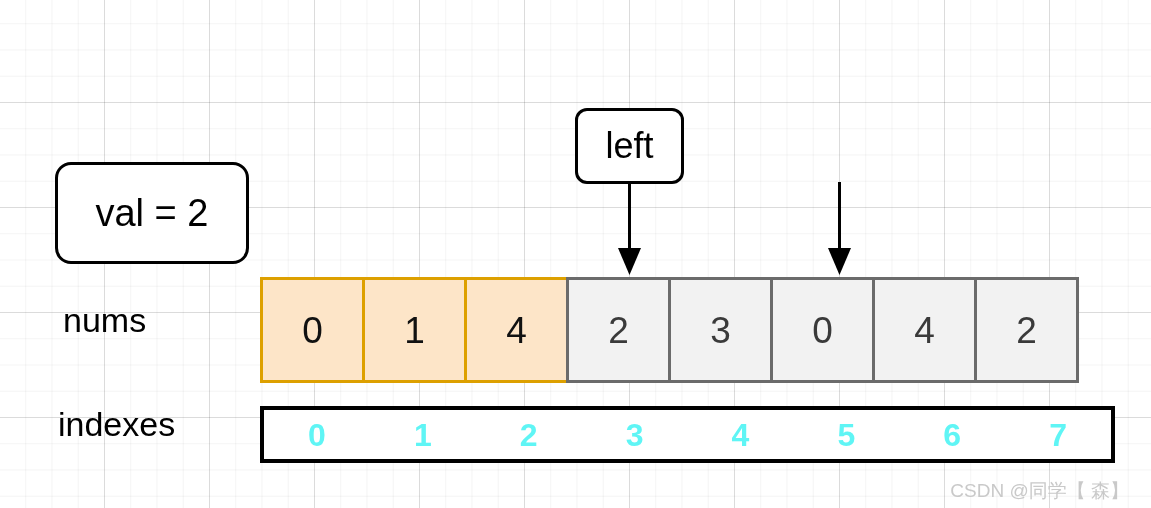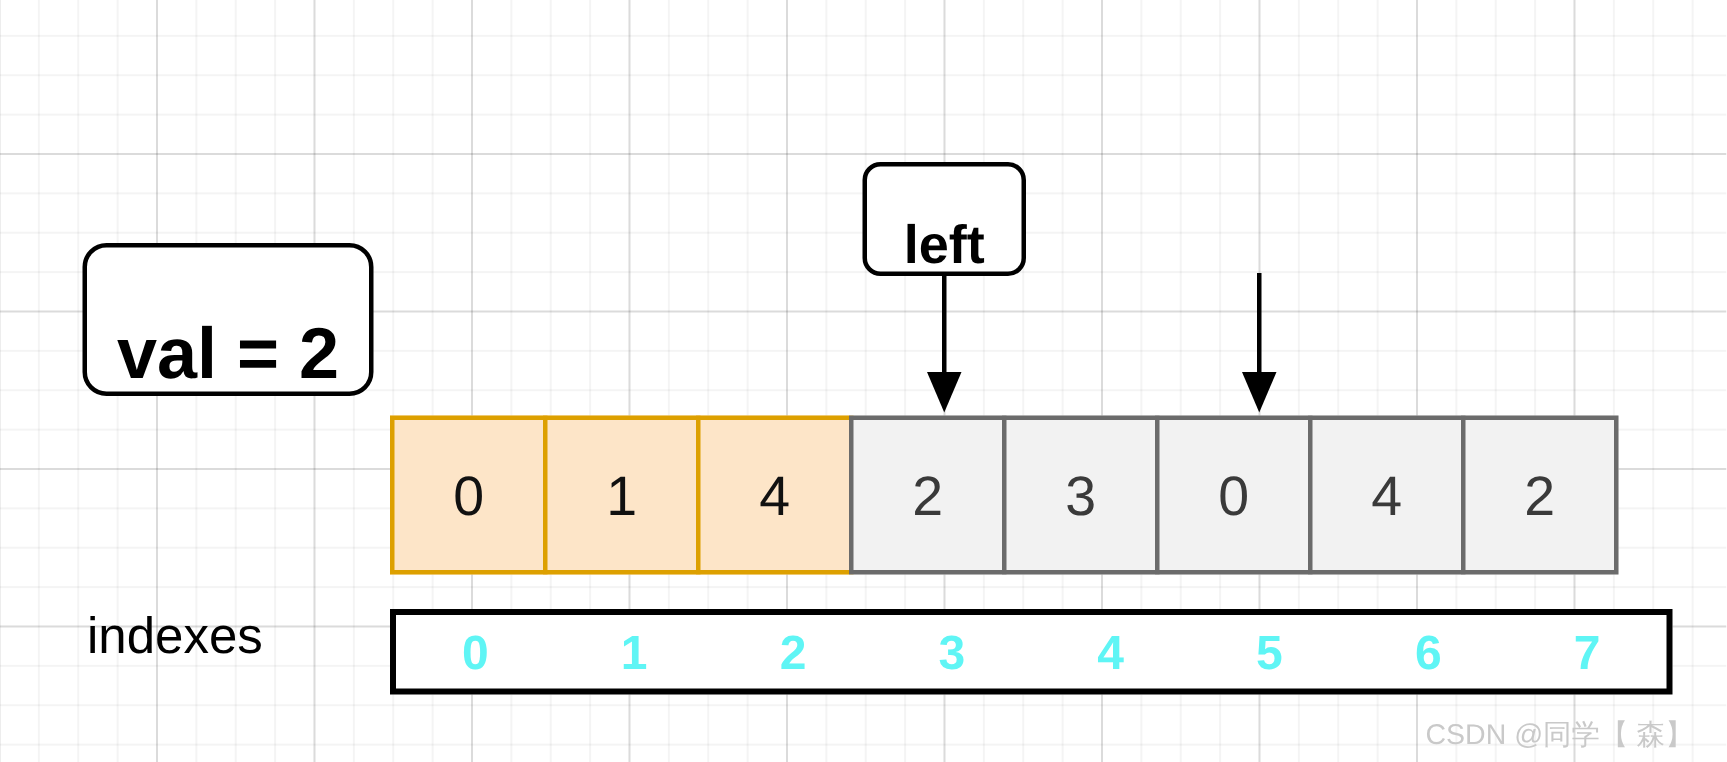--- a/index.html
+++ b/index.html
@@ -29,34 +29,33 @@
   }
 
   
   .callout {
     position: absolute;
     box-sizing: border-box;
     background: #ffffff;
     border: 3px solid #000000;
     border-radius: 12px;
     display: flex;
-    align-items: flex-end;
+    align-items: center;
     justify-content: center;
     color: #000000;
     font-family: "Liberation Sans", sans-serif;
     line-height: 1;
-    font-weight: bold;
   }
 
   #val-box {
     left: 55px;
     top: 162px;
     width: 194px;
     height: 102px;
-    font-size: 48px;
+    font-size: 38px;
     border-radius: 16px;
   }
 
   #left-box {
     left: 575px;
     top: 108px;
     width: 109px;
     height: 76px;
     font-size: 36px;
   }
@@ -183,20 +182,21 @@
   <svg class="arrow-svg" id="left-arrow" width="32" height="95" viewBox="0 0 32 95">
     <line x1="15.5" y1="0" x2="15.5" y2="74" stroke="#000000" stroke-width="3"></line>
     <polygon points="15.5,93 4,66 27,66" fill="#000000"></polygon>
   </svg>
 
   <svg class="arrow-svg" id="right-arrow" width="32" height="95" viewBox="0 0 32 95">
     <line x1="15.5" y1="0" x2="15.5" y2="74" stroke="#000000" stroke-width="3"></line>
     <polygon points="15.5,93 4,66 27,66" fill="#000000"></polygon>
   </svg>
 
+  <div class="row-label" id="nums-label">nums</div>
 
   <div id="nums-row">
       <div class="cell highlight">0</div>
       <div class="cell highlight">1</div>
       <div class="cell highlight">4</div>
       <div class="cell plain">2</div>
       <div class="cell plain">3</div>
       <div class="cell plain">0</div>
       <div class="cell plain">4</div>
       <div class="cell plain">2</div>

